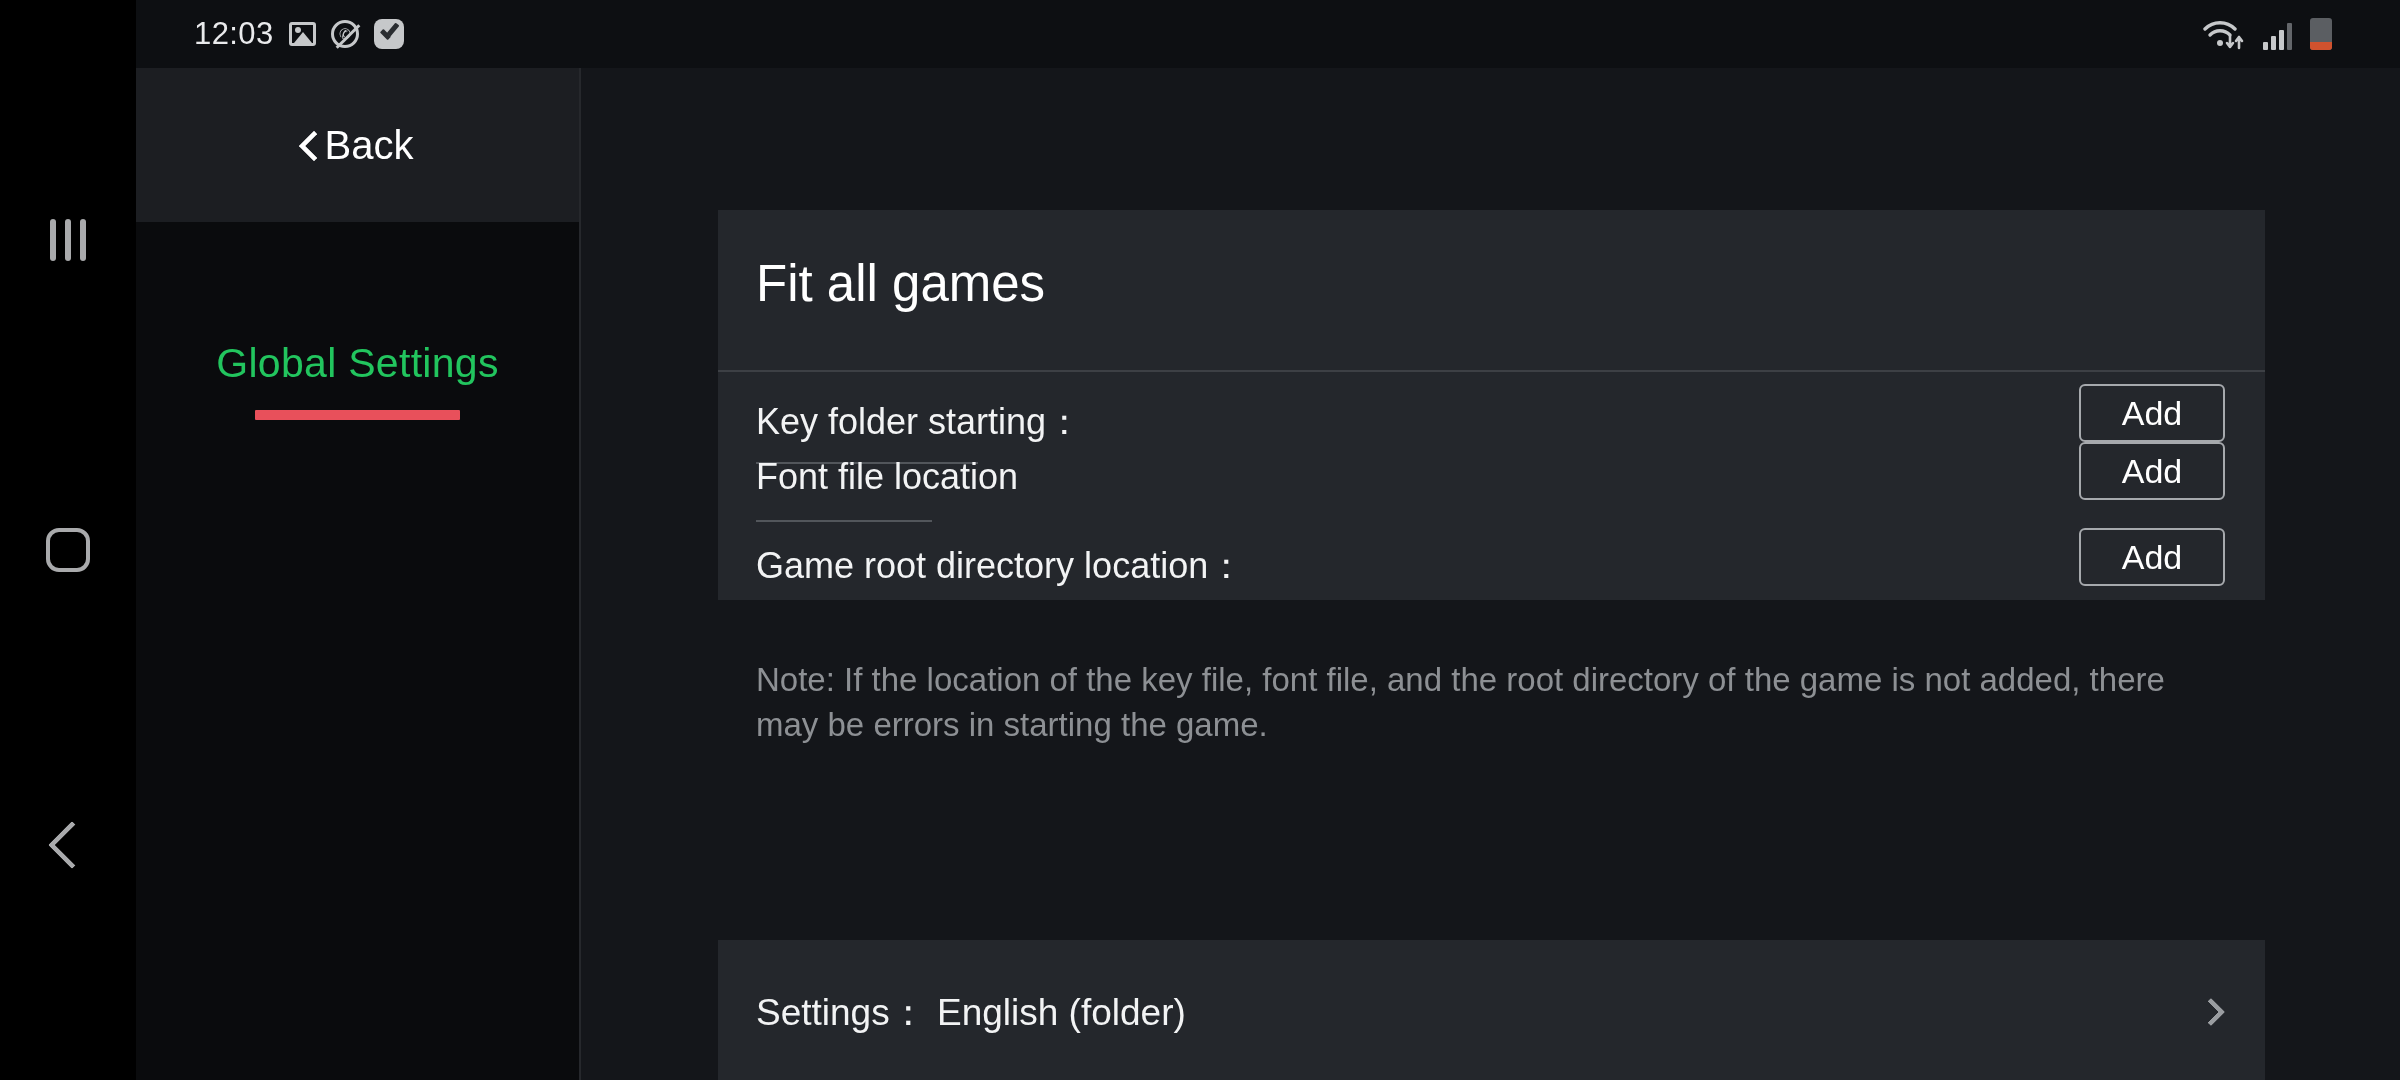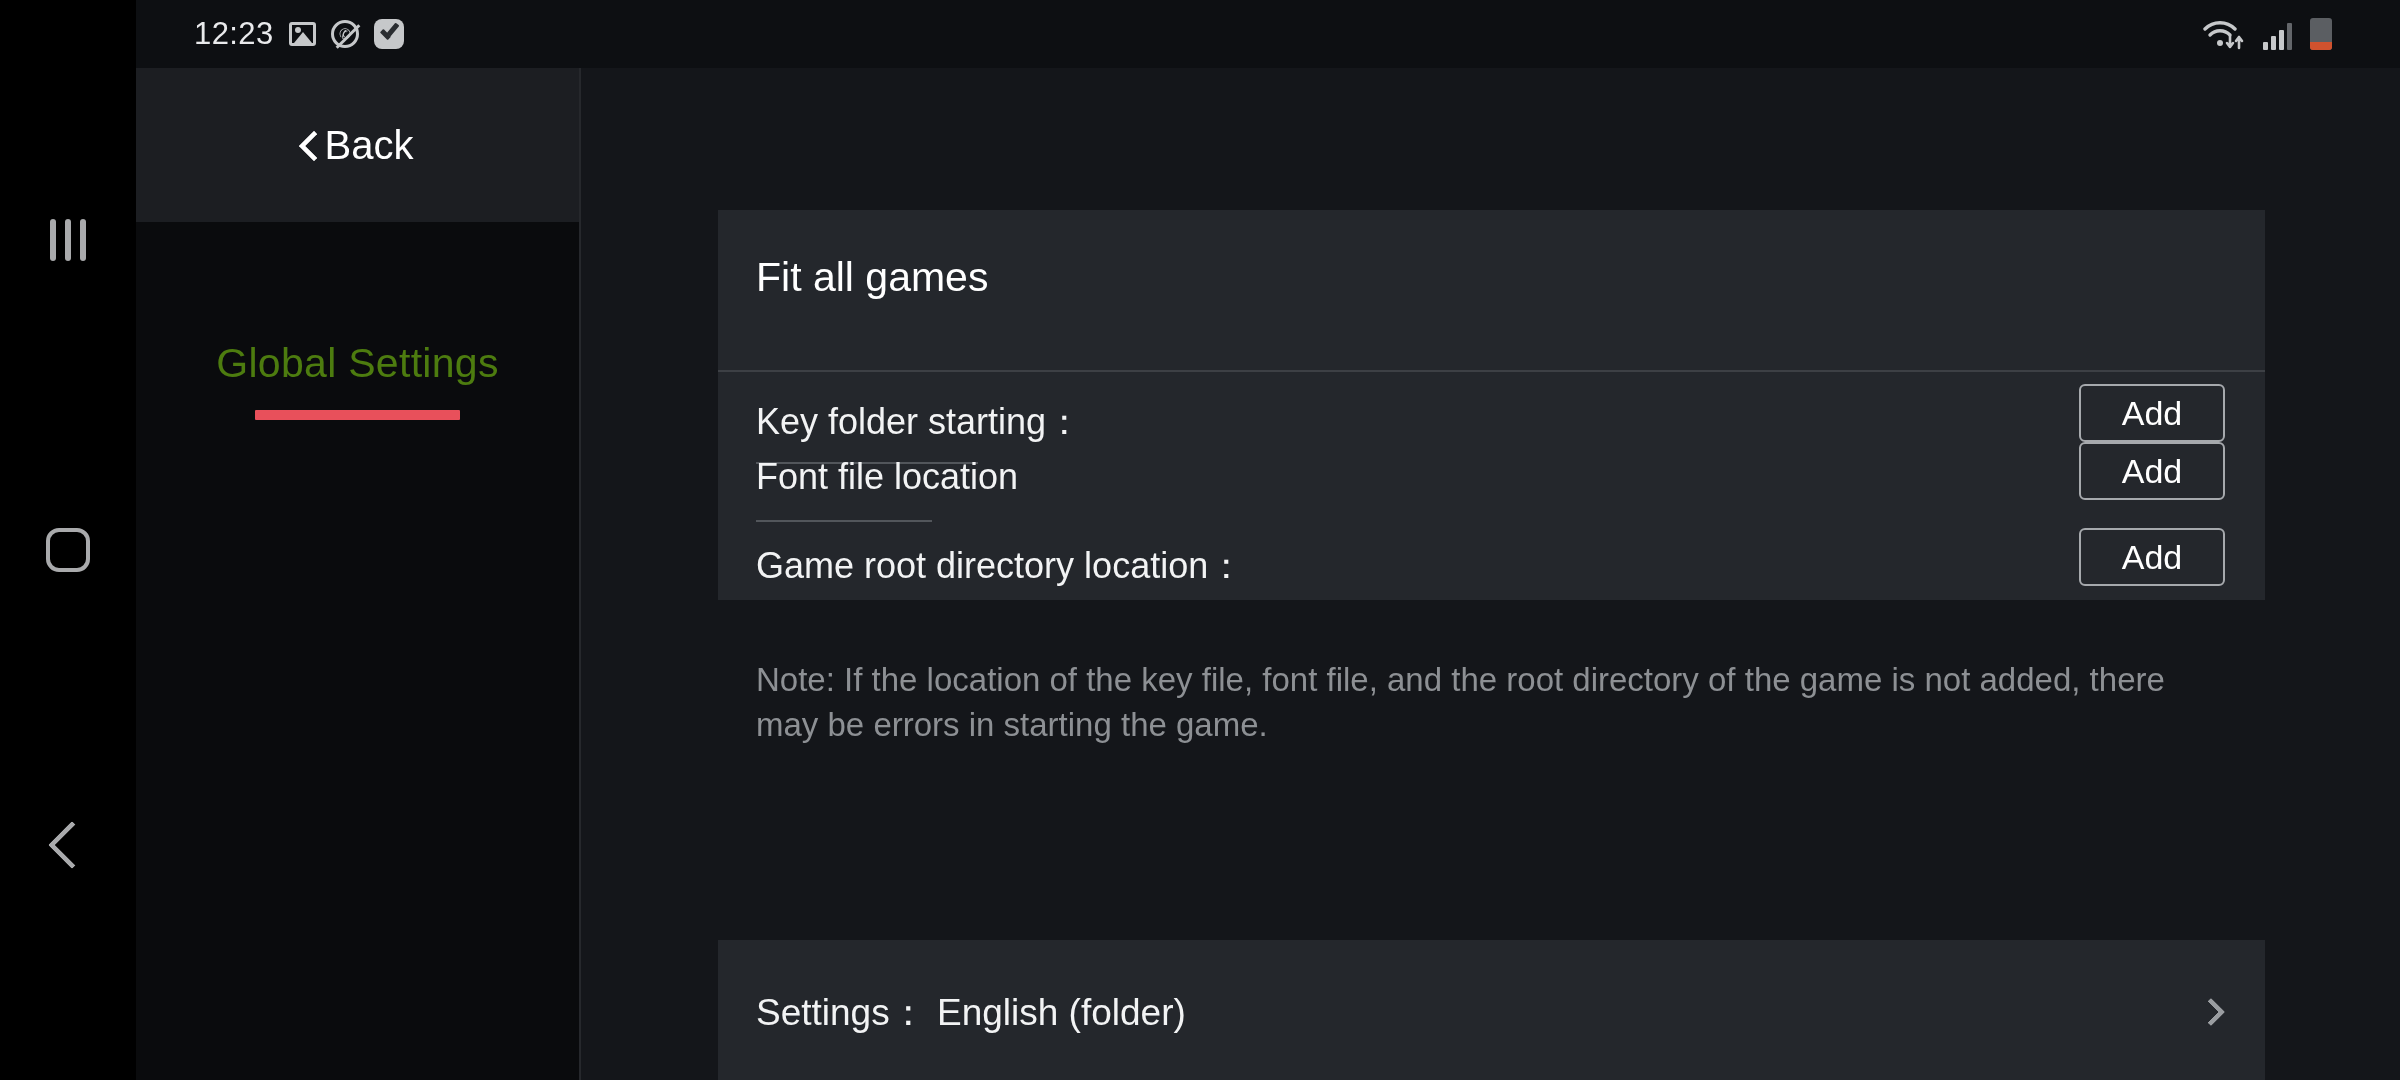--- a/index.html
+++ b/index.html
@@ -97,21 +97,21 @@
     position:absolute; left:581px; top:68px; width:1819px; height:1012px;
     background:#14161a;
   }
 
   .card { position:absolute; left:137px; width:1547px; background:#24272c; }
   .card-a { top:142px; height:390px; }
   .card-b { top:872px; height:152px; }
 
   .card-title {
     position:absolute; left:38px; top:44px;
-    color:#ffffff; font-size:41px;
+    color:#ffffff; font-size:51px;
   }
   .card-divider { position:absolute; left:0; top:160px; width:100%; height:2px; background:#3d4045; }
 
   .row { position:absolute; left:0; width:100%; height:96px; }
   .row-1 { top:178px; }
   .row-2 { top:236px; }
   .row-3 { top:322px; }
 
   .row-label {
     position:absolute; left:38px; top:10px;
@@ -161,21 +161,21 @@
     <div class="nav-btn nav-home">
       <span class="home-icon"></span>
     </div>
     <div class="nav-btn nav-back">
       <span class="backchev"></span>
     </div>
   </div>
 
   <div class="statusbar">
     <div class="sb-left">
-      <span class="sb-clock">12:23</span>
+      <span class="sb-clock">12:03</span>
       <span class="ic-image"></span>
       <span class="ic-nocall"></span>
       <span class="ic-check"></span>
     </div>
     <div class="sb-right">
       <span class="ic-wifi">
         <svg width="42" height="30" viewBox="0 0 42 30">
           <path d="M2 9 A21 21 0 0 1 32 9" stroke="#c6c8ca" stroke-width="3.4" fill="none" stroke-linecap="round"></path>
           <path d="M7 15 A14 14 0 0 1 27 15" stroke="#c6c8ca" stroke-width="3.4" fill="none" stroke-linecap="round"></path>
           <circle cx="17" cy="23" r="3" fill="#c6c8ca"></circle>
@@ -195,21 +195,21 @@
     </div>
   </div>
 
   <div class="appheader">
     <span class="hdr-chev"></span>
     <span class="hdr-label">Back</span>
   </div>
 
   <div class="sidebar">
     <div class="side-item">
-      <span class="side-label" style="color: #4d7c0f;">Global Settings</span>
+      <span class="side-label" style="color: #22c55e;">Global Settings</span>
       <span class="side-underline" style="background: rgb(232, 80, 91);"></span>
     </div>
   </div>
   <div class="vrule"></div>
 
   <div class="content">
 
     <div class="card card-a">
       <div class="card-title">Fit all games</div>
       <div class="card-divider"></div>

